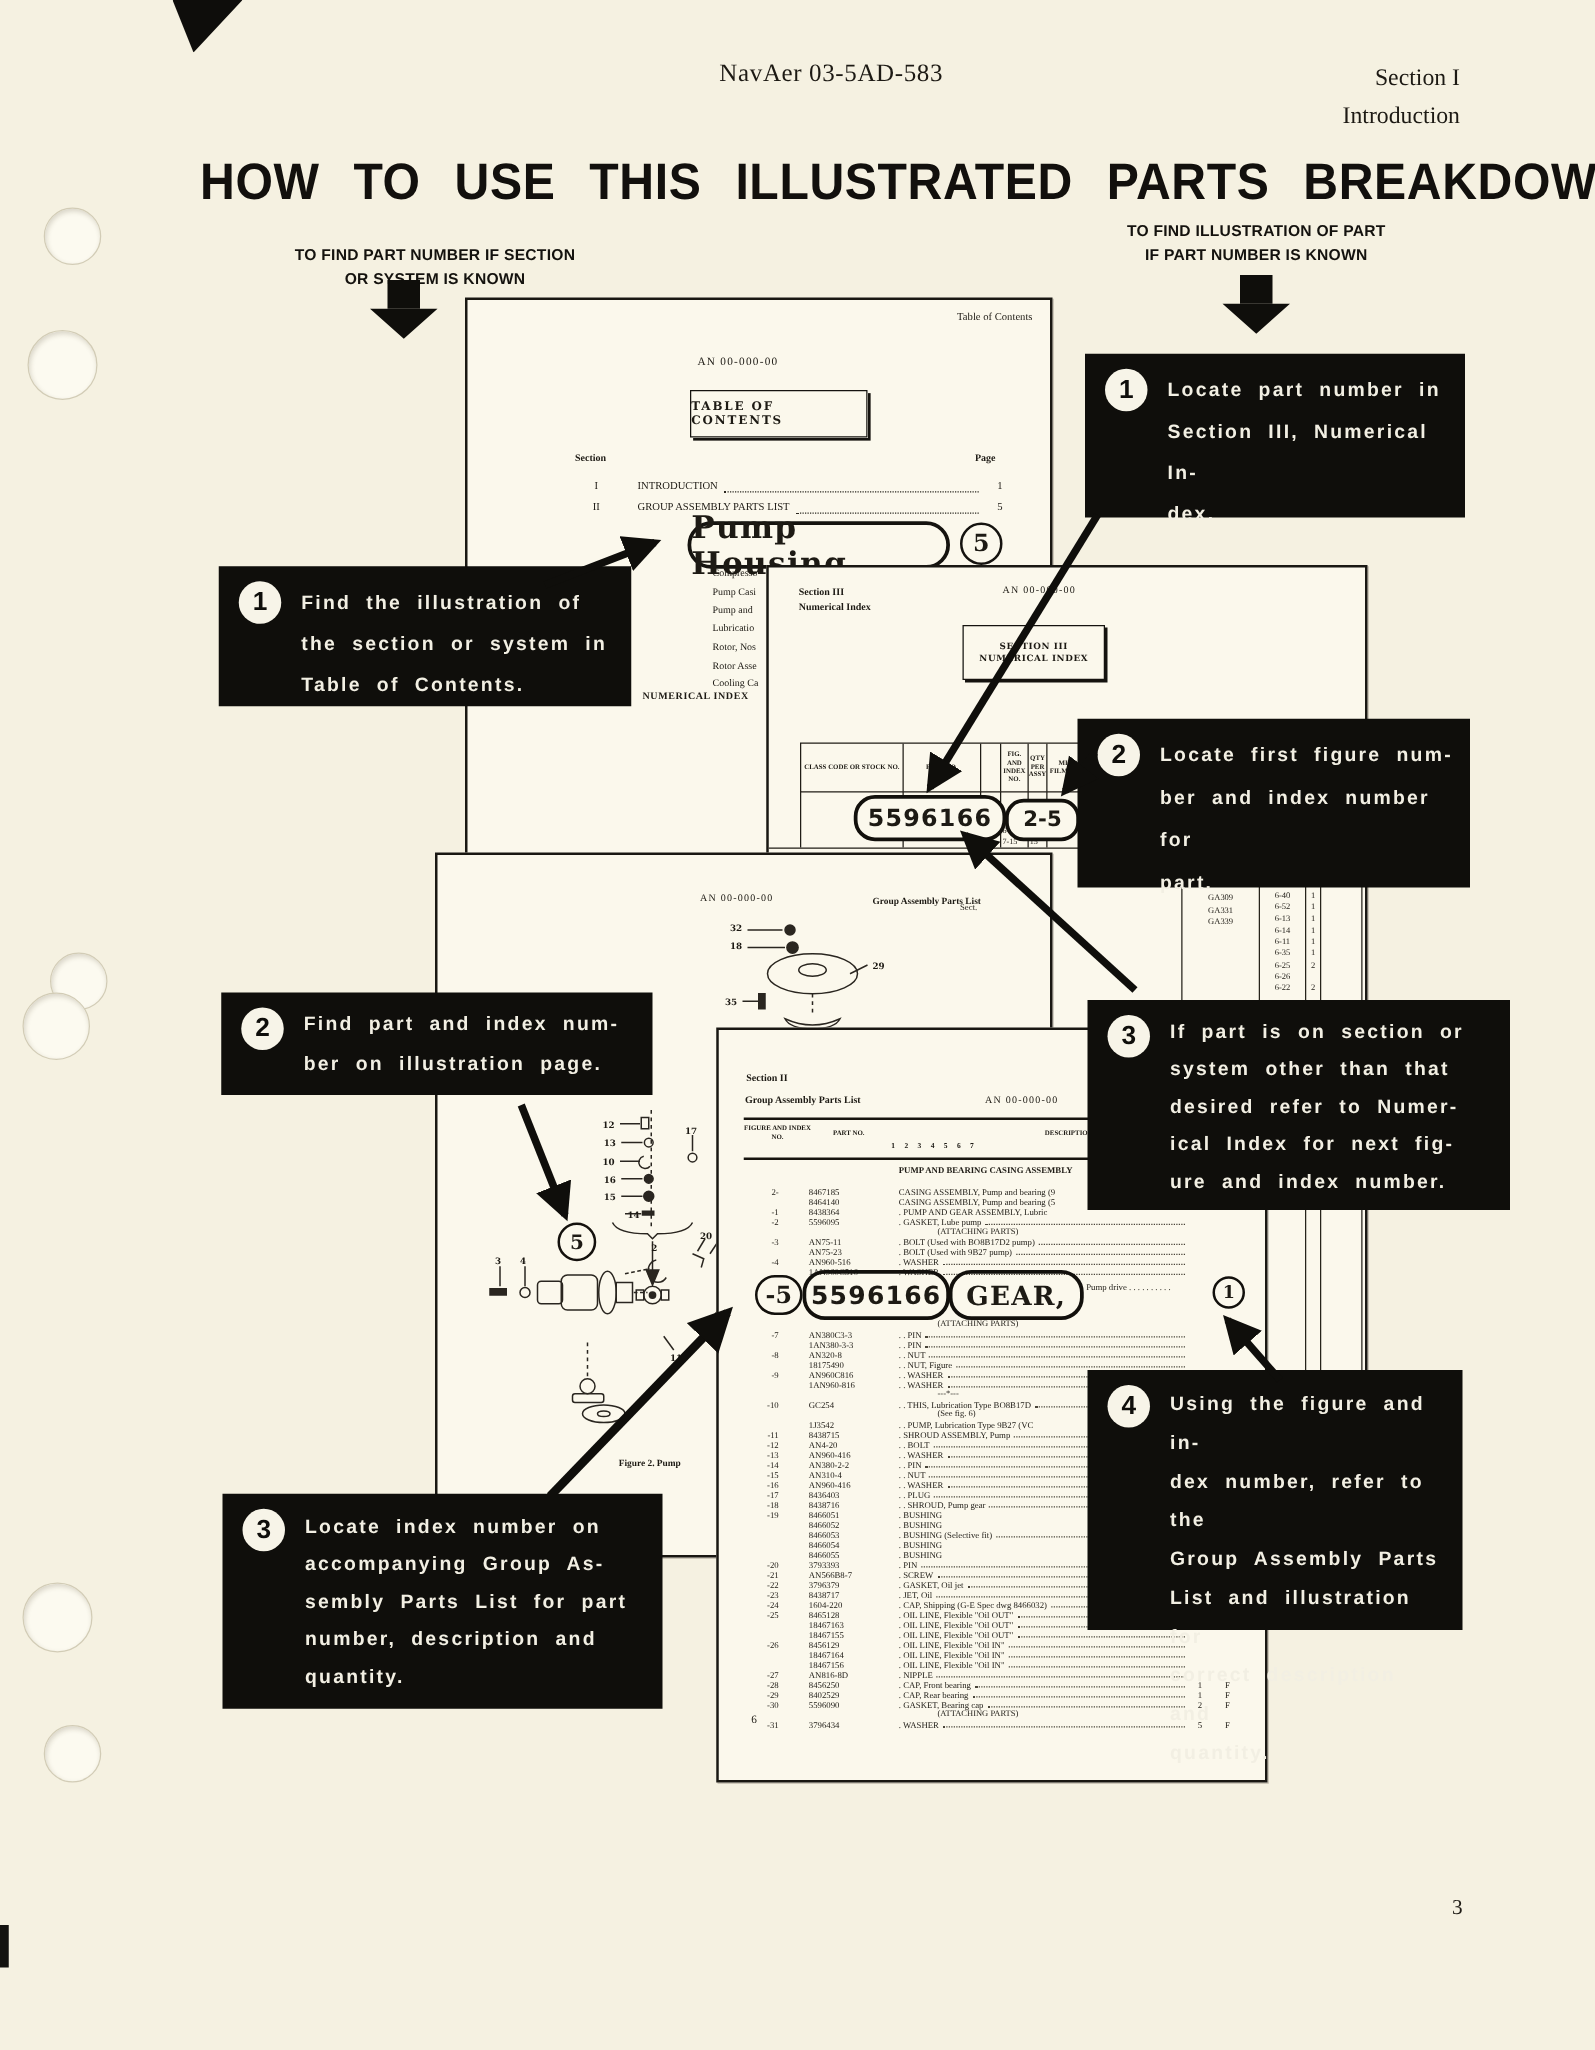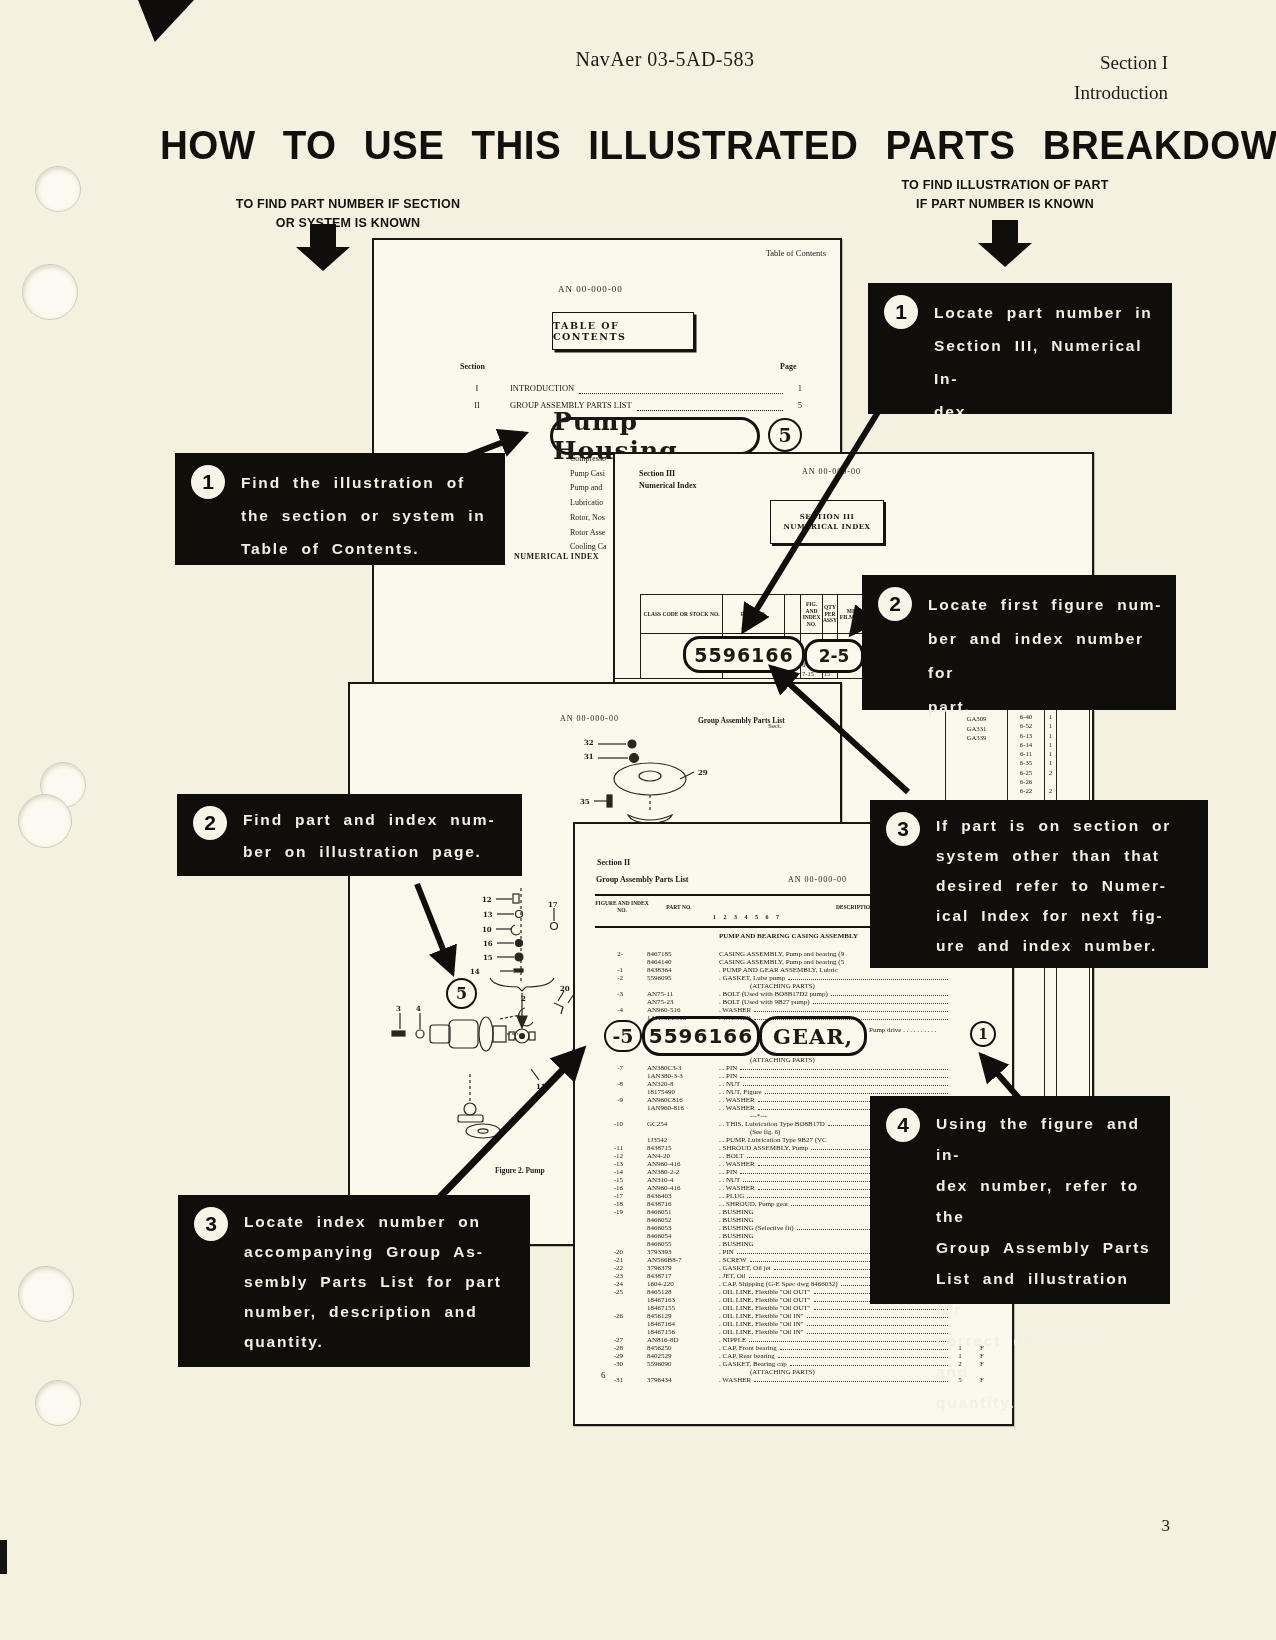--- a/index.html
+++ b/index.html
@@ -345,31 +345,31 @@
         <line x1="189" y1="396" x2="181" y2="385"></line>
         <line x1="120" y1="390" x2="120" y2="419" stroke-dasharray="3,3"></line>
         <circle cx="120" cy="425" r="6"></circle>
           <rect x="108" y="431" width="25" height="7" rx="2"></rect>
         <ellipse cx="133" cy="447" rx="17" ry="7"></ellipse>
           <ellipse cx="133" cy="447" rx="5" ry="2.2"></ellipse>
       </g>
     </svg>
     <div>
         <span class="dlabel" style="left: 234px; top: 54px;">32</span>
-        <span class="dlabel" style="left: 234px; top: 68px;">31</span>
+        <span class="dlabel" style="left: 234px; top: 68px;">18</span>
         <span class="dlabel" style="left: 348px; top: 84px;">29</span>
         <span class="dlabel" style="left: 230px; top: 113px;">35</span>
       </div>
     <div>
         <span class="dlabel" style="left: 132px; top: 211px;">12</span>
         <span class="dlabel" style="left: 133px; top: 226px;">13</span>
         <span class="dlabel" style="left: 132px; top: 241px;">10</span>
         <span class="dlabel" style="left: 133px; top: 255px;">16</span>
         <span class="dlabel" style="left: 133px; top: 269px;">15</span>
-        <span class="dlabel" style="left: 120px; top: 283px;">14</span>
+        <span class="dlabel" style="left: 152px; top: 283px;">14</span>
         <span class="dlabel" style="left: 198px; top: 216px;">17</span>
         <span class="dlabel" style="left: 46px; top: 320px;">3</span>
         <span class="dlabel" style="left: 66px; top: 320px;">4</span>
         <span class="dlabel" style="left: 171px; top: 310px;">2</span>
         <span class="dlabel" style="left: 210px; top: 300px;">20</span>
         <span class="dlabel" style="left: 224px; top: 300px;">19</span>
         <span class="dlabel" style="left: 214px; top: 372px;">21</span>
         <span class="dlabel" style="left: 186px; top: 398px;">11</span>
       </div>
     <div class="abs dcirc">5</div>

